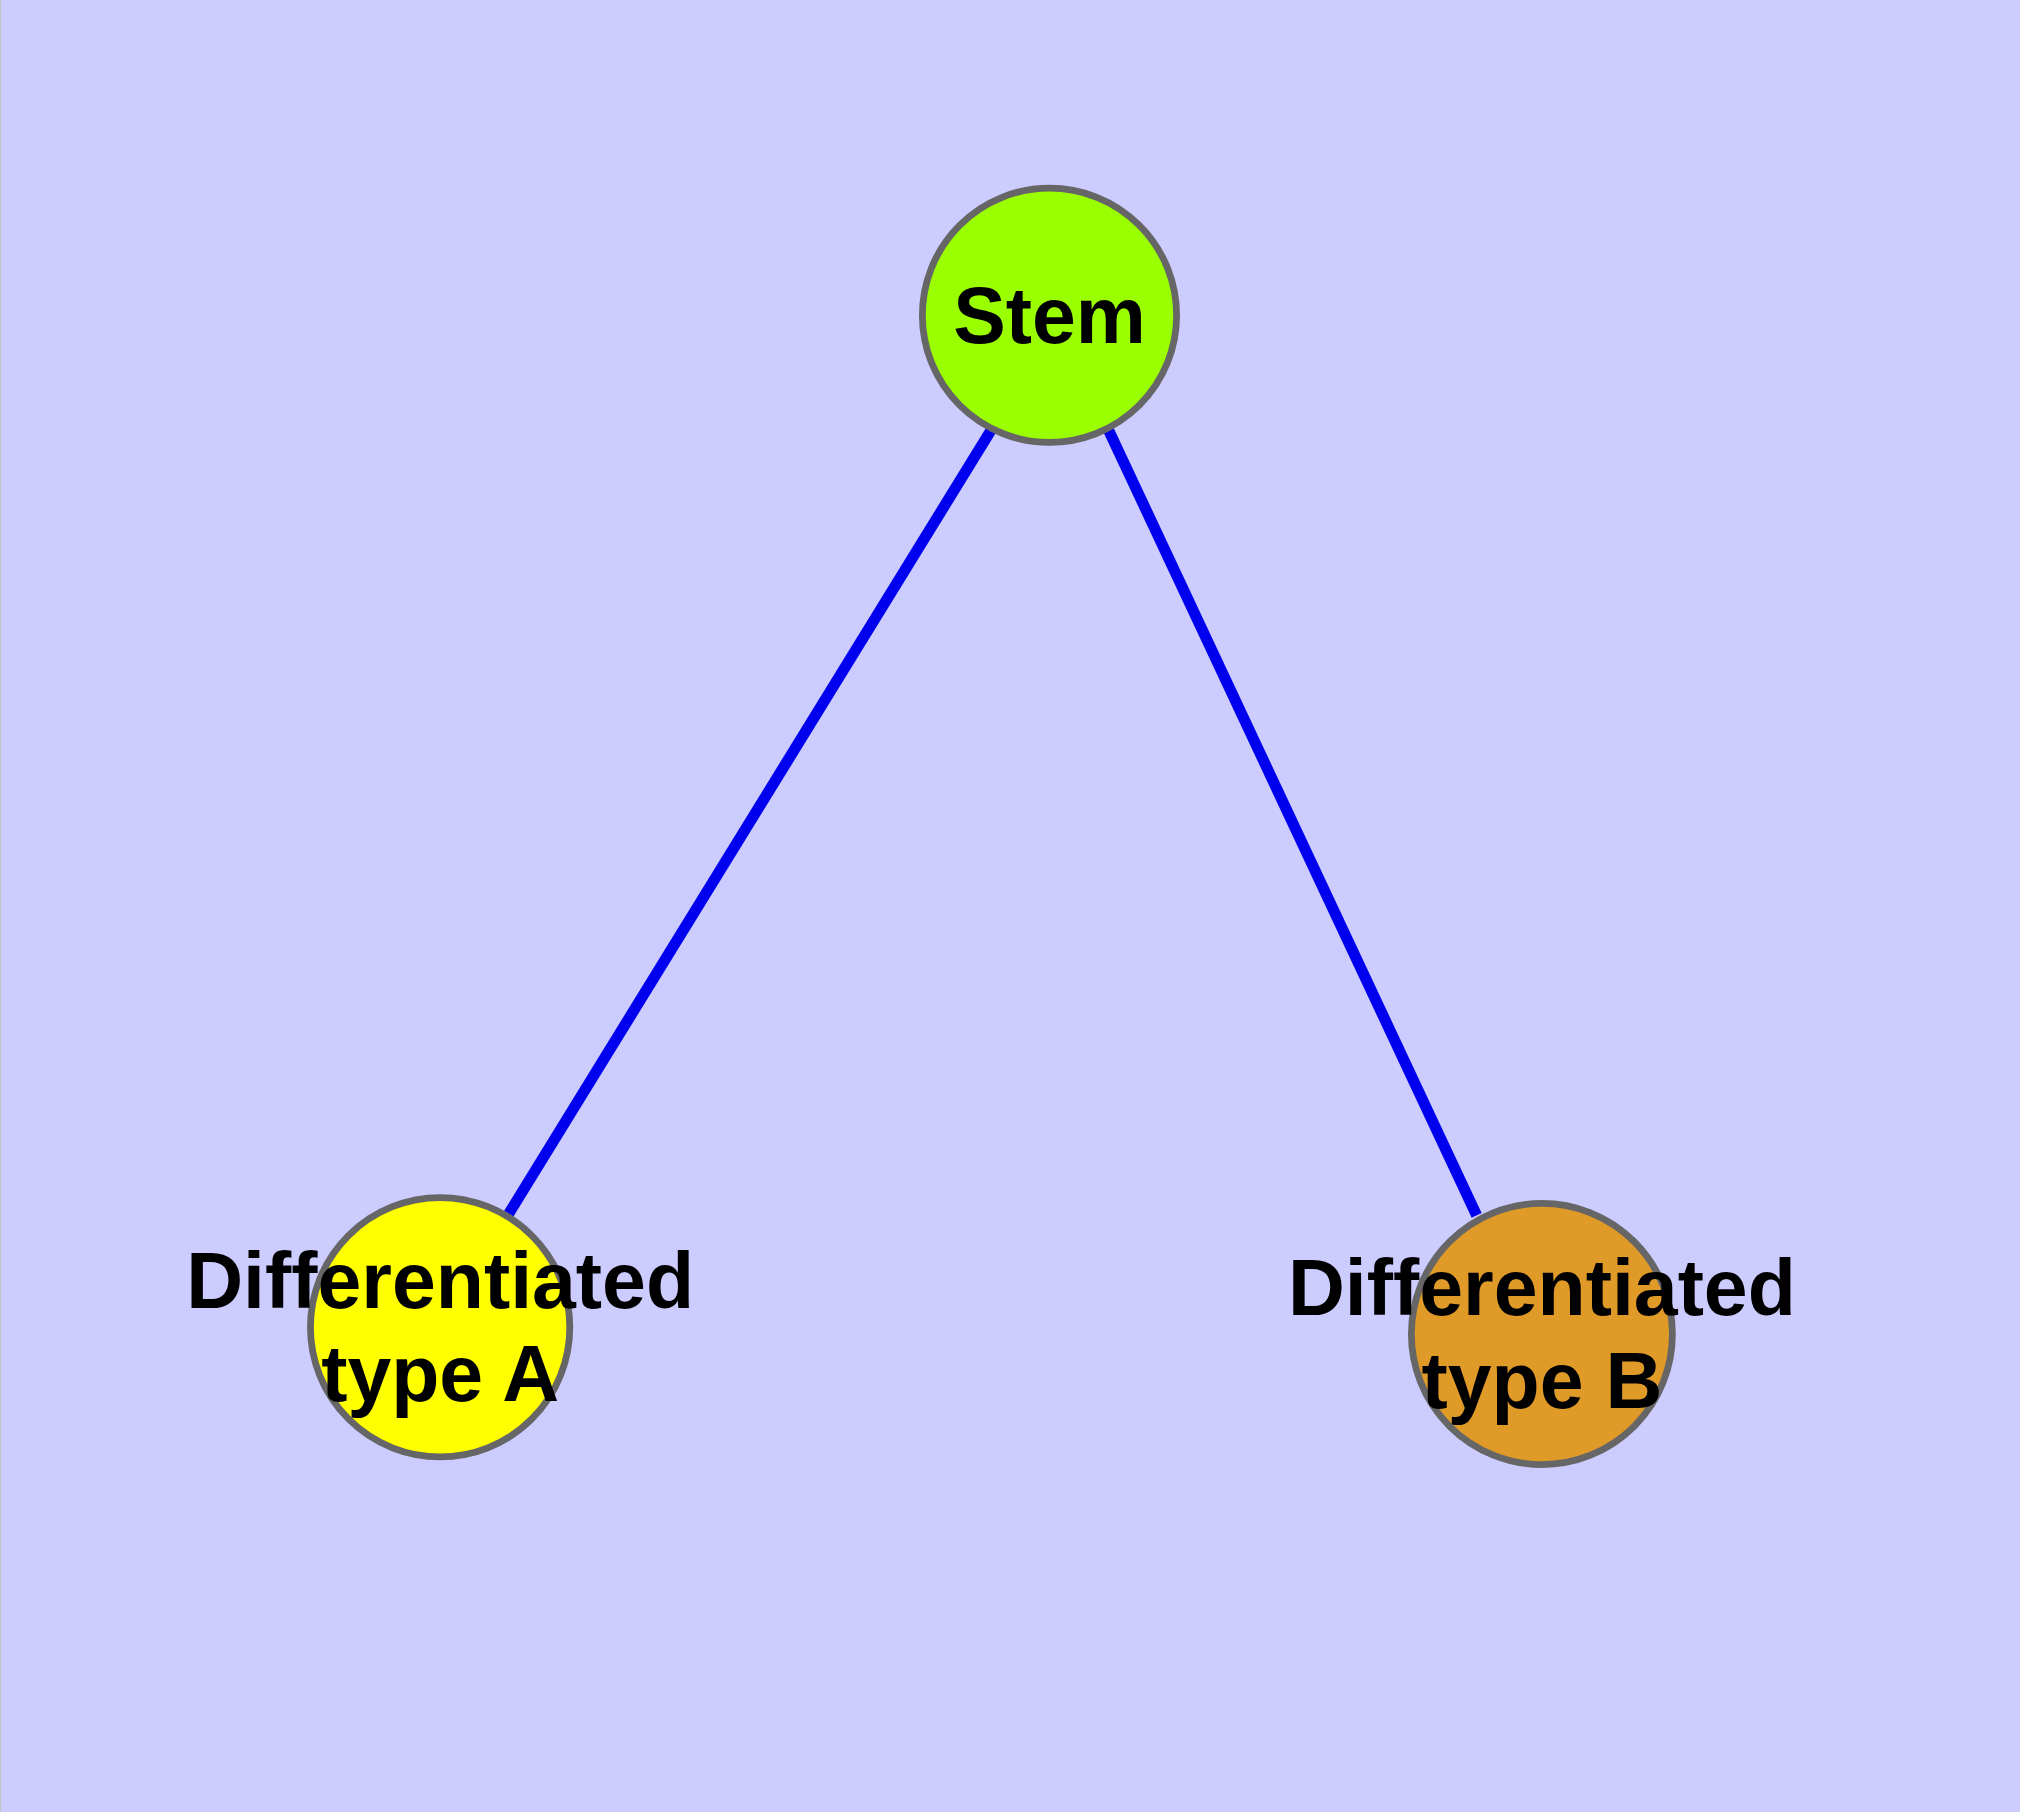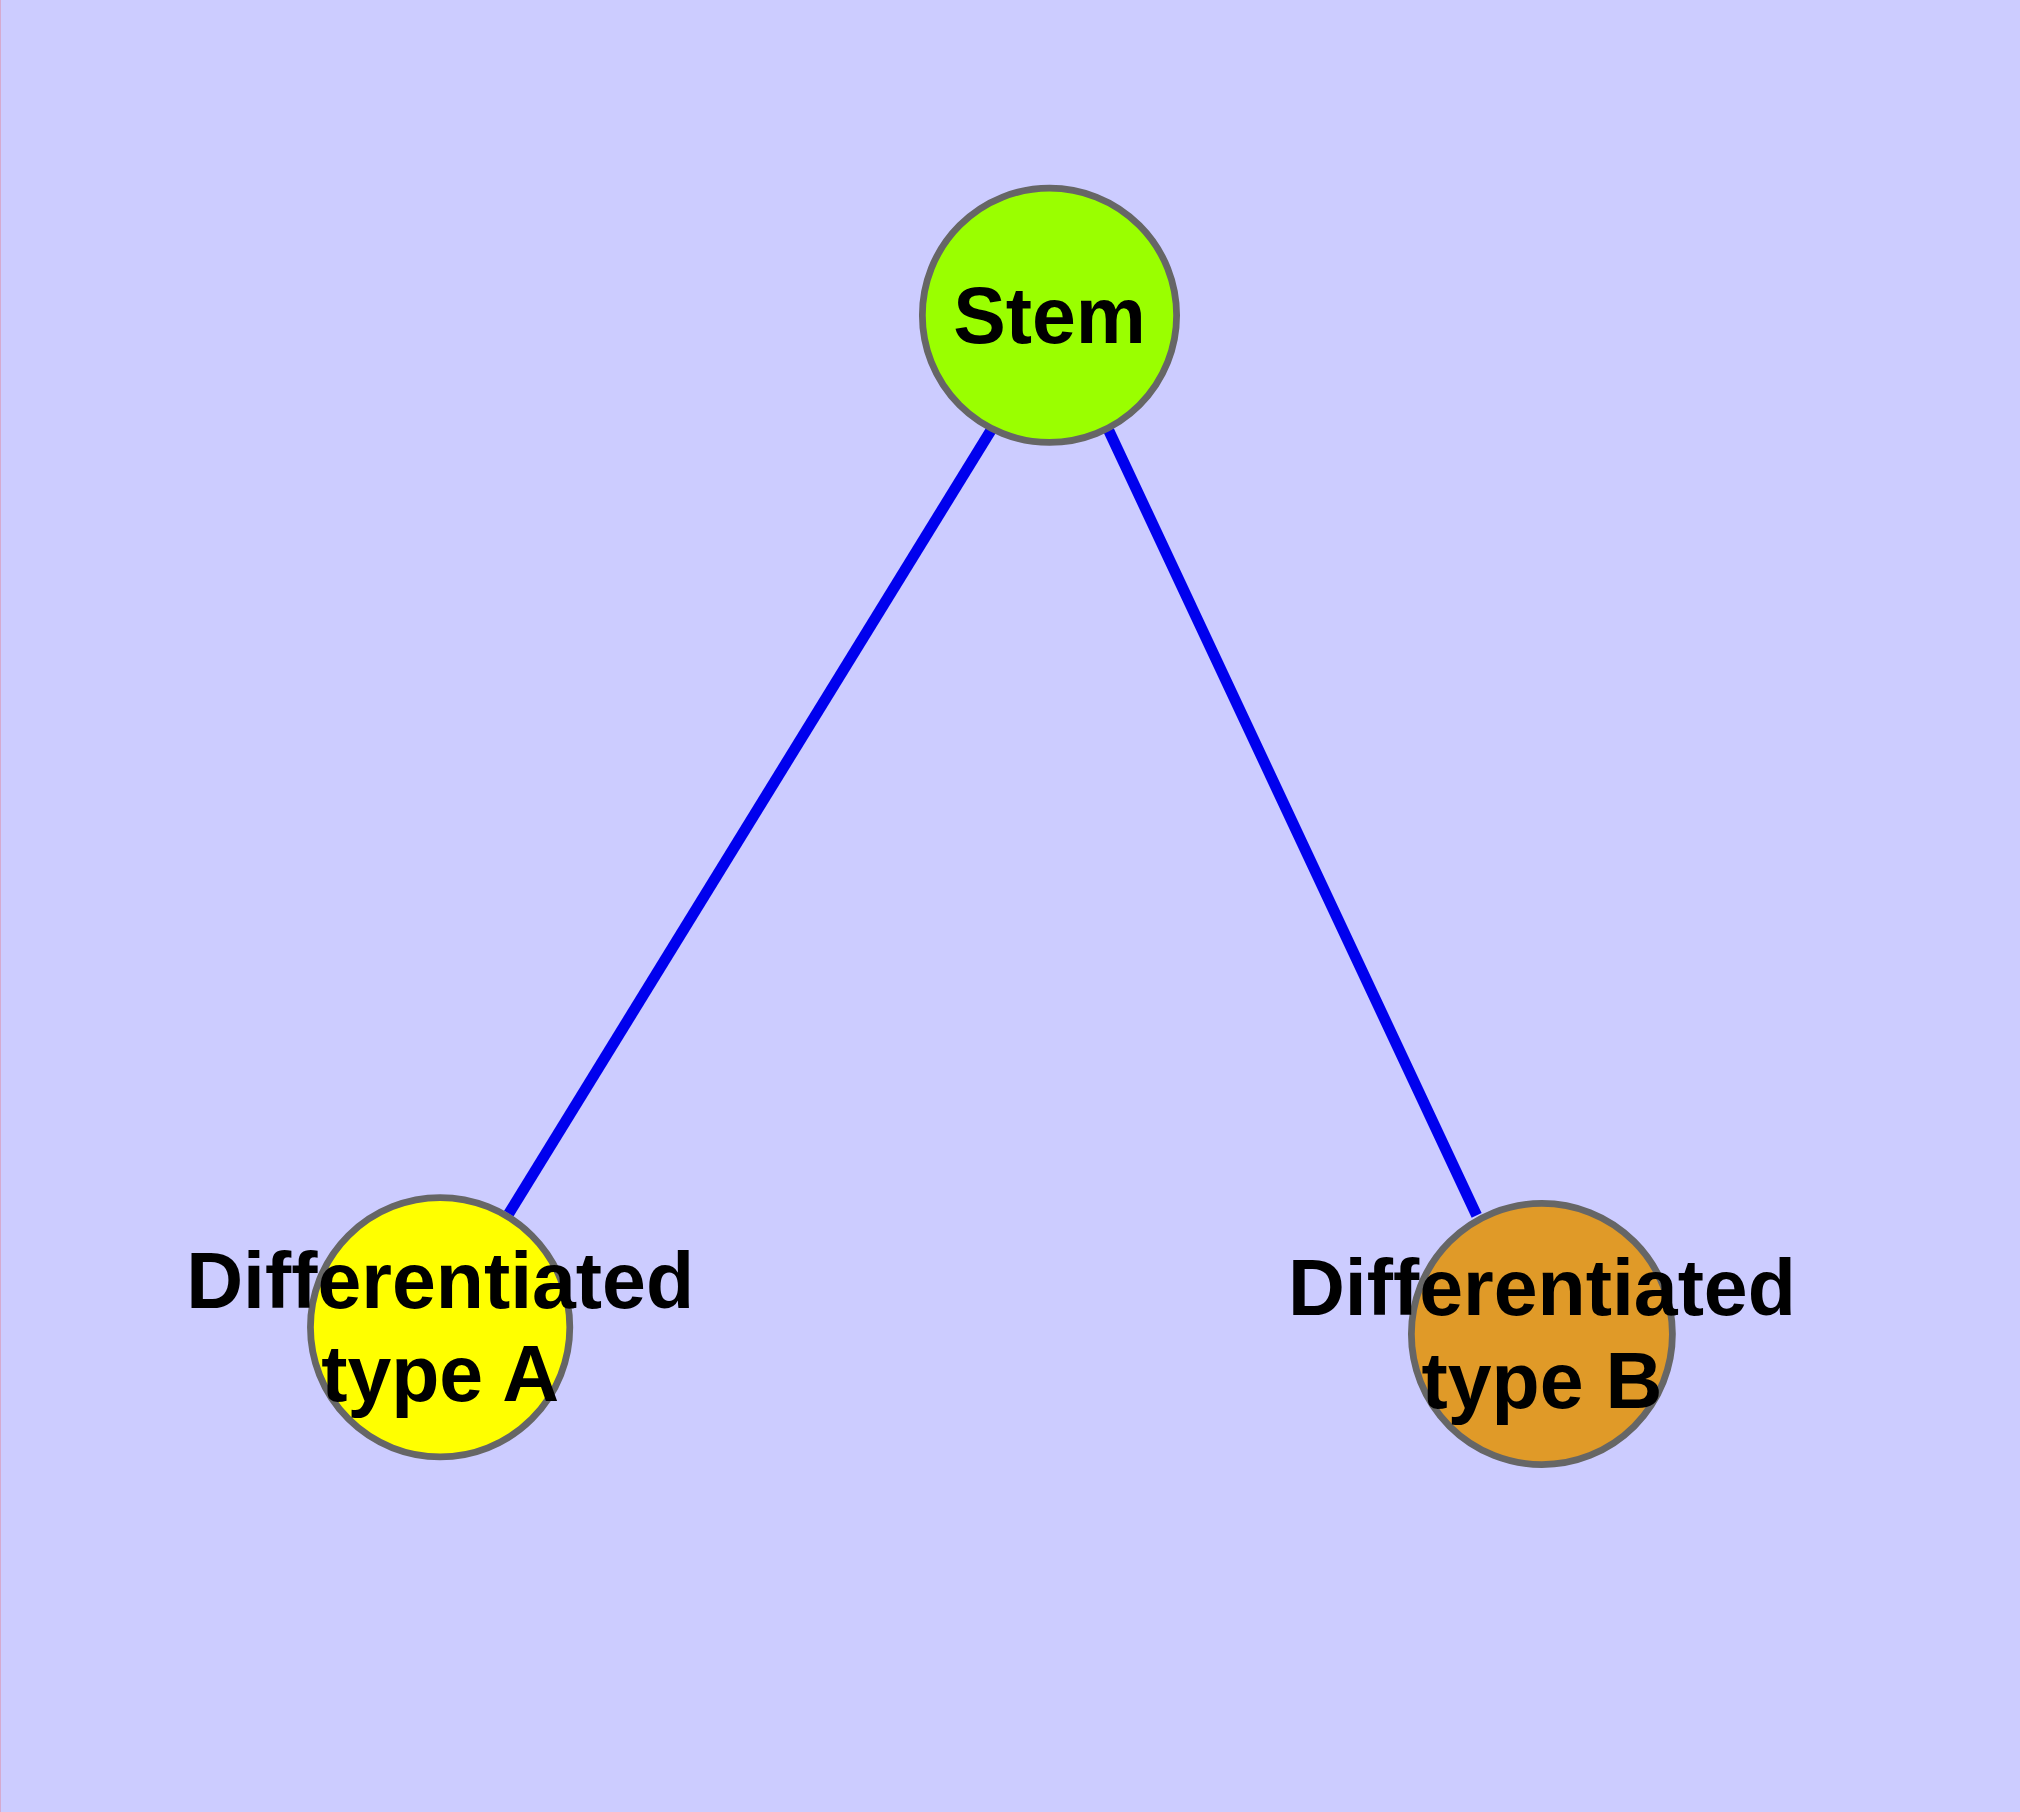--- a/index.html
+++ b/index.html
@@ -11,21 +11,21 @@
     width: 2021px;
     height: 1812px;
     background: #ccccff;
     font-family: "Liberation Sans", sans-serif;
     overflow: hidden;
   }
   #canvas-root {
     position: relative;
     width: 2021px;
     height: 1812px;
-    background: #ef4444;
+    background: #84cc16;
   }
   #graph-svg {
     position: absolute;
     top: 0;
     left: 0;
     width: 2021px;
     height: 1812px;
     display: block;
   }
   .node-label {

